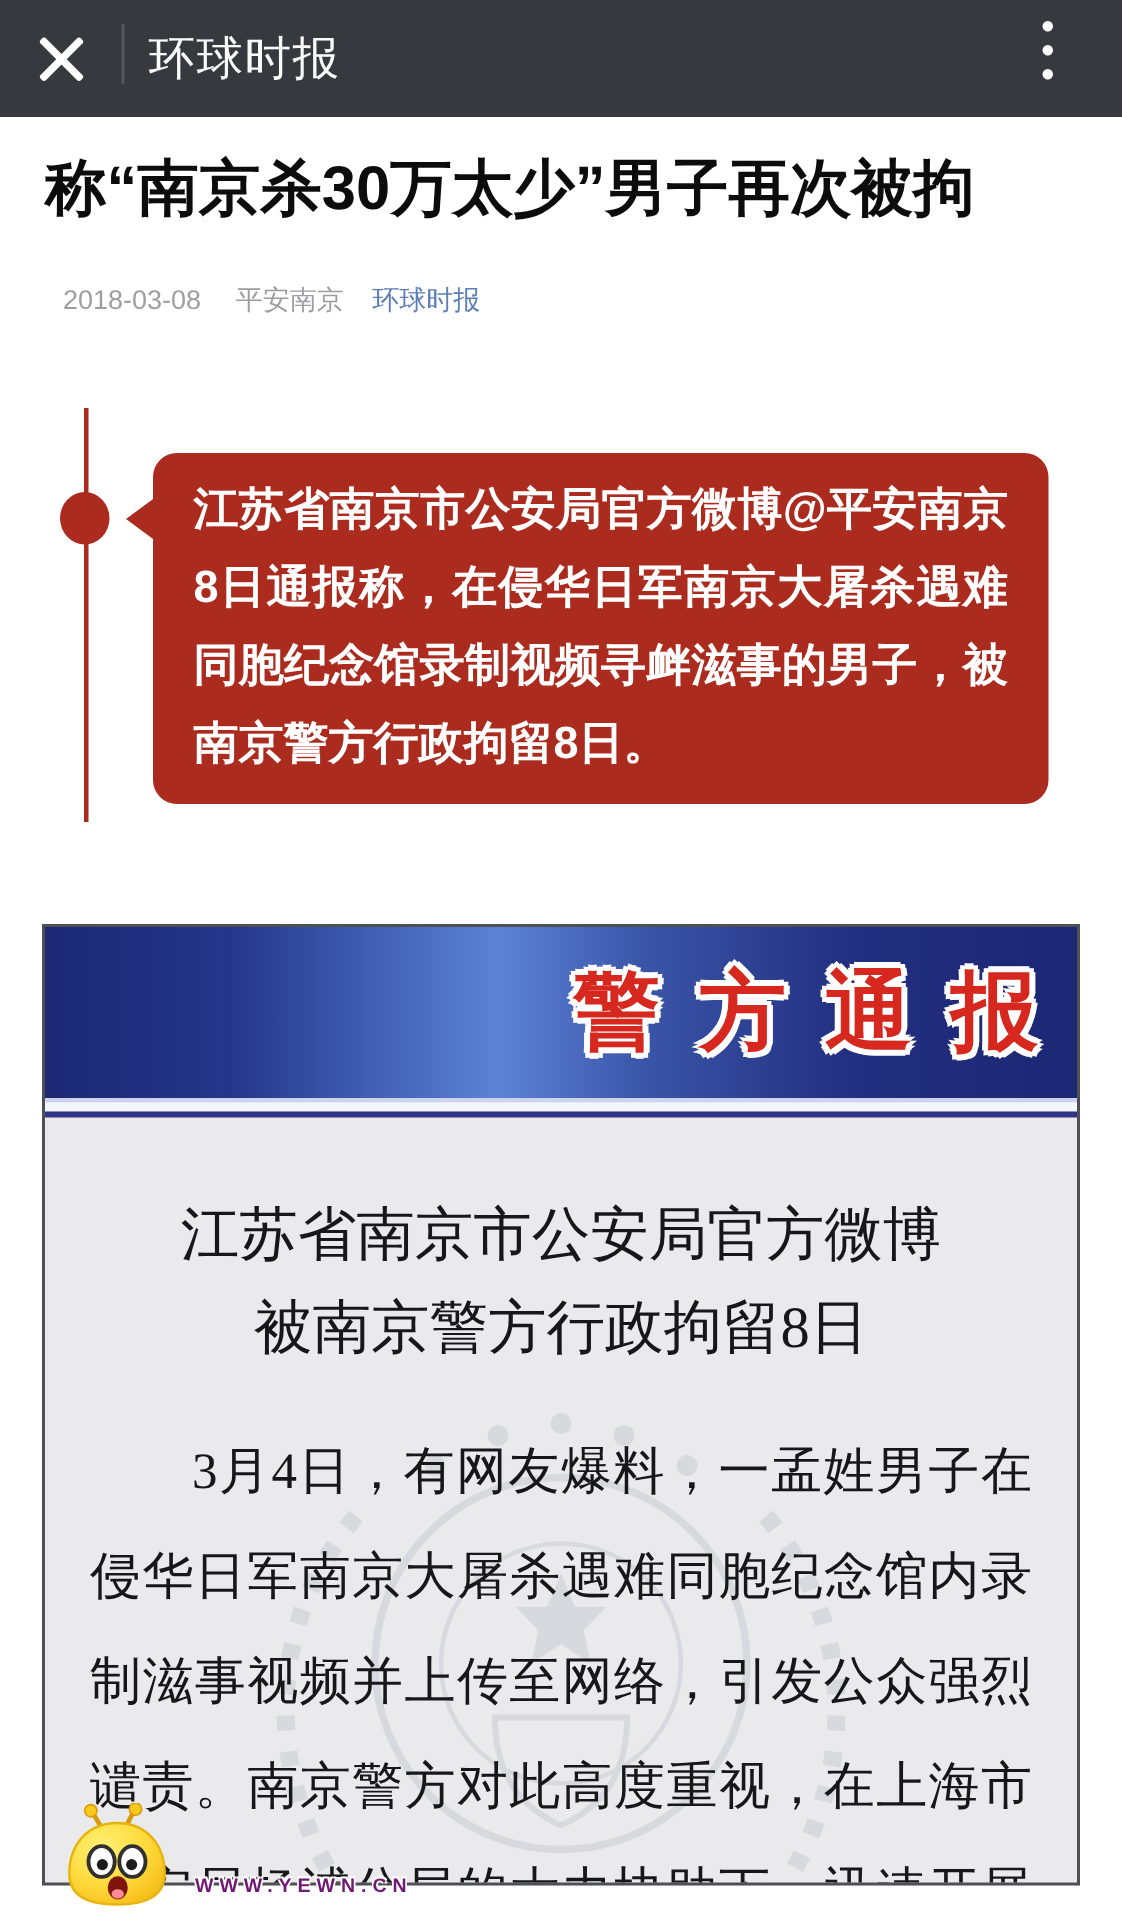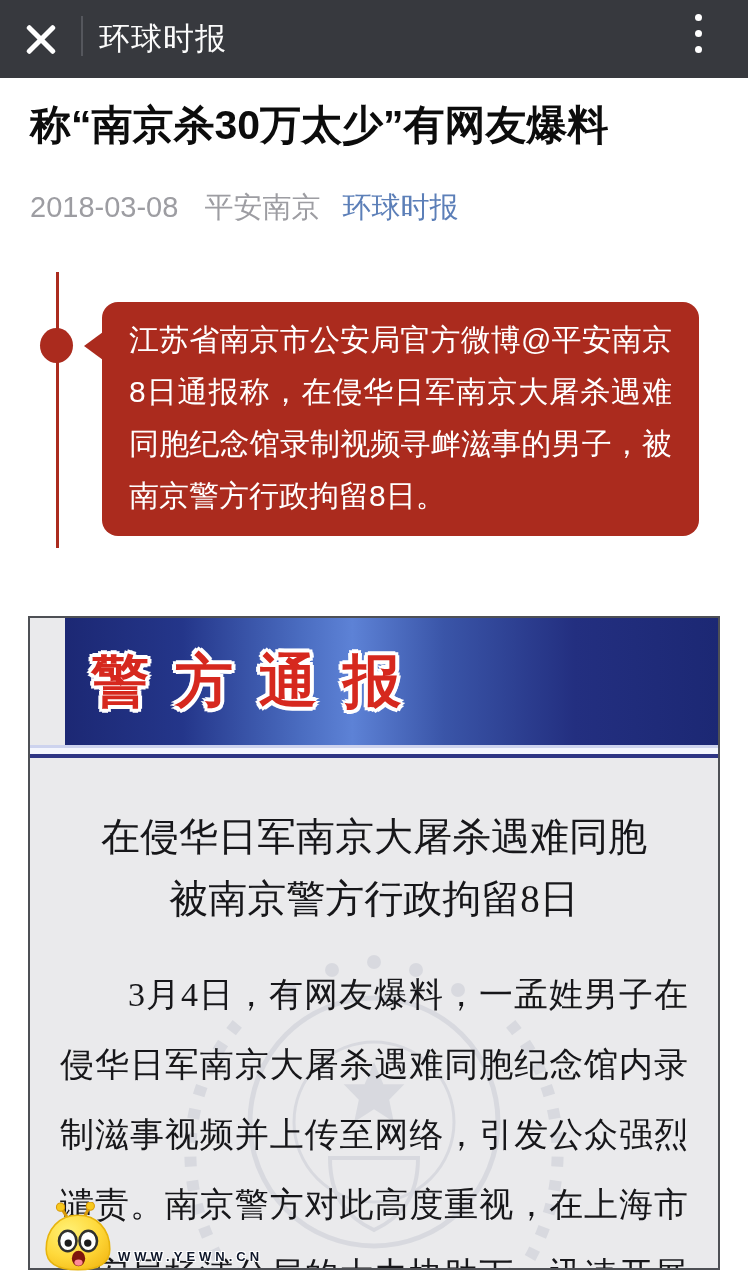--- a/index.html
+++ b/index.html
@@ -31,49 +31,48 @@
     display:flex; flex-direction:column; align-items:center; justify-content:center;
     gap:9px; cursor:pointer;
   }
   .kebab .dot { width:7px; height:7px; border-radius:50%; background:#ffffff; }
 
   
   .article-title {
     position:absolute; left:30px; top:96px; width:692px;
     font-size:41px; line-height:58px; font-weight:700; color:#0c0c0c;
   }
-  .meta { position:absolute; left:30px; top:188px; font-size:29px; color:#9d9da2; }
+  .meta { position:absolute; left:42px; top:188px; font-size:18px; color:#9d9da2; }
   .meta .author { margin-left:18px; }
   .meta .source { margin-left:14px; color:#5c7fb8; cursor:pointer; }
 
   
   .quote-line { position:absolute; left:56px; top:272px; width:3px; height:276px; background:#ab2b1e; }
   .quote-dot  { position:absolute; left:40px; top:328px; width:33px; height:35px; border-radius:50%; background:#ab2b1e; }
   .quote-bubble {
     position:absolute; left:102px; top:302px; width:597px;
     background:#ab2b1e; border-radius:16px;
     padding:12px 27px 14px;
-    color:#ffffff; font-weight:400; font-size:30px; line-height:52px;
+    color:#ffffff; font-weight:700; font-size:30px; line-height:52px;
     text-align:justify;
   }
   .quote-bubble::before {
     content:""; position:absolute; left:-18px; top:30px;
     border-top:14px solid transparent; border-bottom:14px solid transparent;
     border-right:19px solid #ab2b1e;
   }
 
   
   .notice {
     position:absolute; left:28px; top:616px; width:692px;
     border:2px solid #4e5055; background:#eaeaec; cursor:pointer;
   }
   .notice-header {
-    height:127px; display:flex; align-items:center; justify-content:flex-start;
+    height:114px; display:flex; align-items:center; justify-content:flex-end;
     background:linear-gradient(90deg,#1c2874 0%,#24368a 18%,#4a6cc0 36%,#5d82d6 44%,#3a55a8 58%,#232f80 78%,#1c2874 100%);
-    margin-left:35px;
   }
   .notice-banner {
     font-size:58px; font-weight:700; color:#d6281e;
     letter-spacing:26px; padding-left:26px;
     text-shadow:
       -3px -3px 0 #fff, 3px -3px 0 #fff, -3px 3px 0 #fff, 3px 3px 0 #fff,
       -4px 0 0 #fff, 4px 0 0 #fff, 0 -4px 0 #fff, 0 4px 0 #fff;
   }
   .stripe-a { height:3px; background:#cdd3ee; }
   .stripe-b { height:6px; background:#f4f6fd; }
@@ -99,43 +98,43 @@
   .sitemark { position:absolute; left:40px; top:1192px; width:260px; height:86px; }
   .mascot { position:absolute; left:0; top:10px; width:76px; height:76px; }
   .sitemark-name {
     position:absolute; left:74px; top:12px;
     font-size:37px; font-weight:700; color:#1e1e1e; letter-spacing:2px;
     text-shadow:
       -2px -2px 0 #fff, 2px -2px 0 #fff, -2px 2px 0 #fff, 2px 2px 0 #fff,
       -3px 0 0 #fff, 3px 0 0 #fff, 0 -3px 0 #fff, 0 3px 0 #fff;
   }
   .sitemark-url {
-    position:absolute; left:78px; top:57px;
-    font-size:13px; font-weight:700; color:#0f172a; letter-spacing:4px;
+    position:absolute; left:90px; top:57px;
+    font-size:13px; font-weight:700; color:#701a75; letter-spacing:4px;
     text-shadow:-1px -1px 0 #fff,1px -1px 0 #fff,-1px 1px 0 #fff,1px 1px 0 #fff;
   }
 </style>
 </head>
 <body>
 
 <header class="titlebar">
   <div class="close-btn">
     <div class="x-bar a"></div>
     <div class="x-bar b"></div>
   </div>
   <div class="tb-divider"></div>
   <div class="tb-title">环球时报</div>
   <div class="kebab">
     <div class="dot"></div>
     <div class="dot"></div>
     <div class="dot"></div>
   </div>
 </header>
 
-<h1 class="article-title">称“南京杀30万太少”有网友爆料</h1>
+<h1 class="article-title">称“南京杀30万太少”男子再次被拘</h1>
 <div class="meta">
   <span class="date">2018-03-08</span>
   <span class="author">平安南京</span>
   <span class="source">环球时报</span>
 </div>
 
 <div class="quote-line"></div>
 <div class="quote-dot"></div>
 <div class="quote-bubble">江苏省南京市公安局官方微博@平安南京8日通报称，在侵华日军南京大屠杀遇难同胞纪念馆录制视频寻衅滋事的男子，被南京警方行政拘留8日。</div>
 
@@ -154,21 +153,21 @@
       <path d="M108,130 c0,20 9,30 22,36 c13,-6 22,-16 22,-36 z" stroke-width="2"></path>
       <path d="M52,180 C30,140 34,92 66,58" stroke-width="6" stroke-dasharray="5 7"></path>
       <path d="M208,180 C230,140 226,92 194,58" stroke-width="6" stroke-dasharray="5 7"></path>
       <path d="M60,188 C92,206 168,206 200,188" stroke-width="8" stroke-dasharray="6 5"></path>
       <circle cx="88" cy="46" r="3.5" fill="#c3c6d0" stroke="none"></circle>
       <circle cx="109" cy="36" r="3.5" fill="#c3c6d0" stroke="none"></circle>
       <circle cx="130" cy="32" r="3.5" fill="#c3c6d0" stroke="none"></circle>
       <circle cx="151" cy="36" r="3.5" fill="#c3c6d0" stroke="none"></circle>
       <circle cx="172" cy="46" r="3.5" fill="#c3c6d0" stroke="none"></circle>
     </svg>
-    <div class="notice-title">在侵华日军南京大屠杀遇难同胞</div>
+    <div class="notice-title">江苏省南京市公安局官方微博</div>
     <div class="notice-title" style="margin-top:0;">被南京警方行政拘留8日</div>
     <div class="notice-para">3月4日，有网友爆料，一孟姓男子在侵华日军南京大屠杀遇难同胞纪念馆内录制滋事视频并上传至网络，引发公众强烈谴责。南京警方对此高度重视，在上海市公安局杨浦分局的大力协助下，迅速开展调查工作，</div>
   </div>
 </figure>
 
 <div class="sitemark">
   <svg class="mascot" viewBox="0 0 74 74">
     <defs>
       <radialGradient id="mg" cx="35%" cy="30%" r="85%">
         <stop offset="0%" stop-color="#fff176"></stop>

